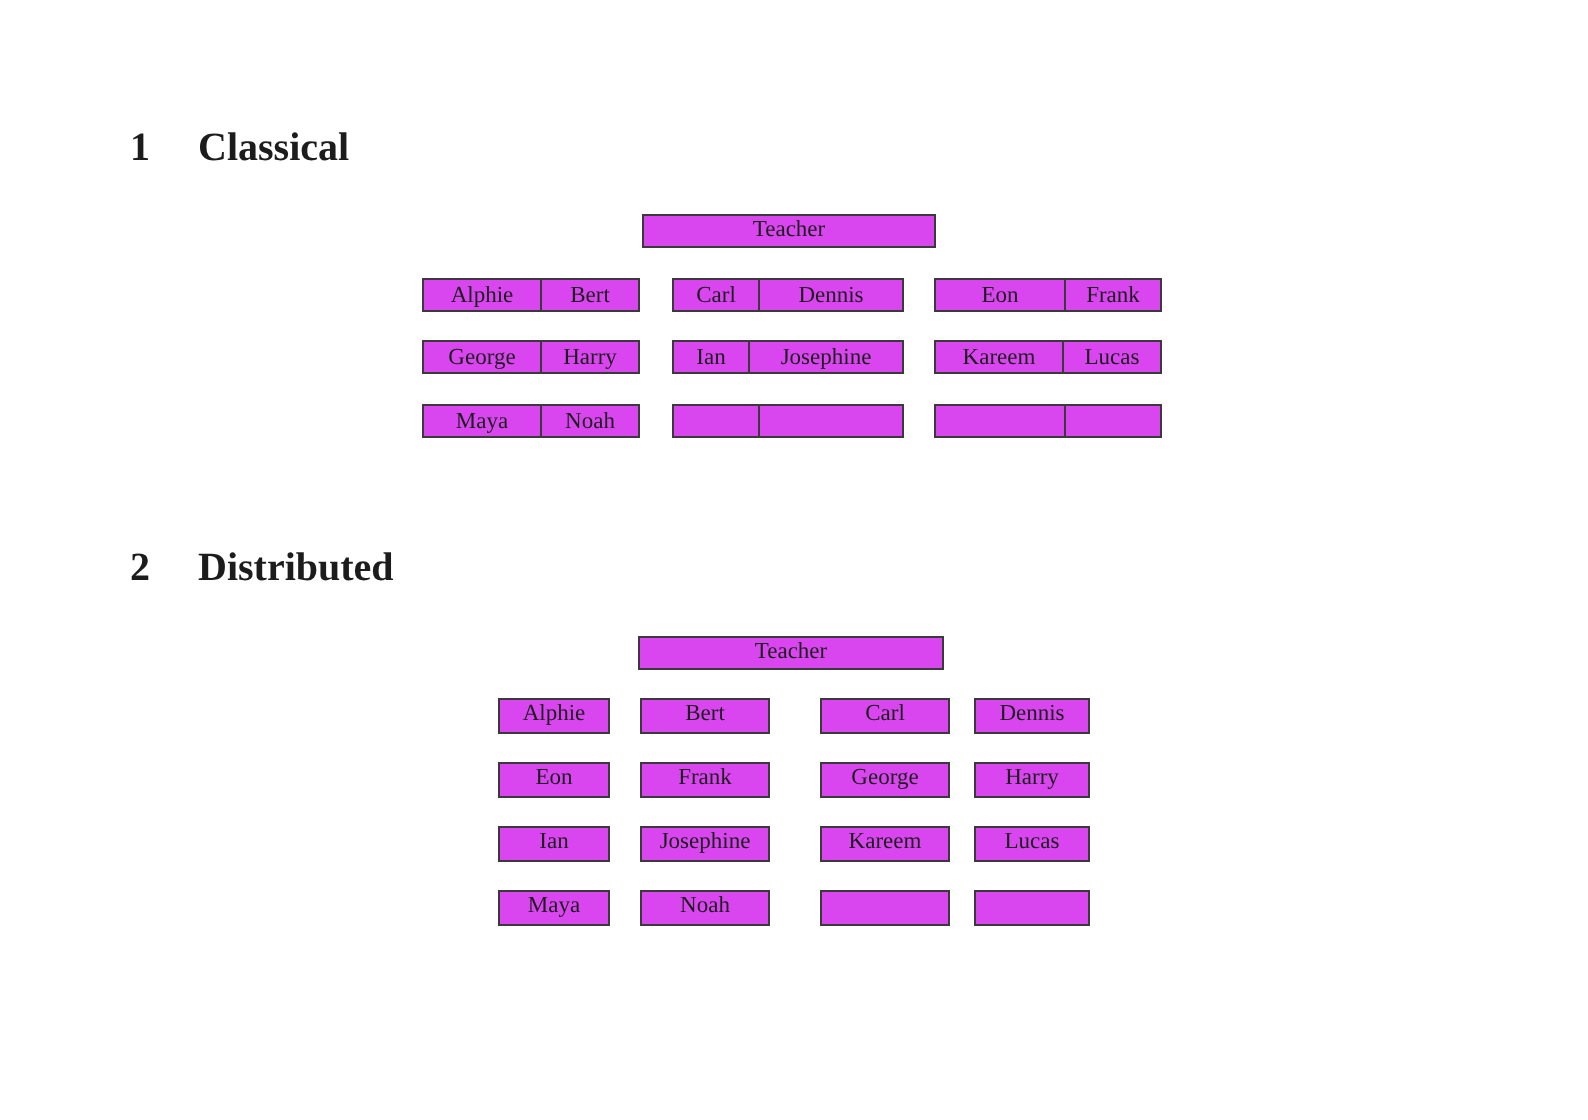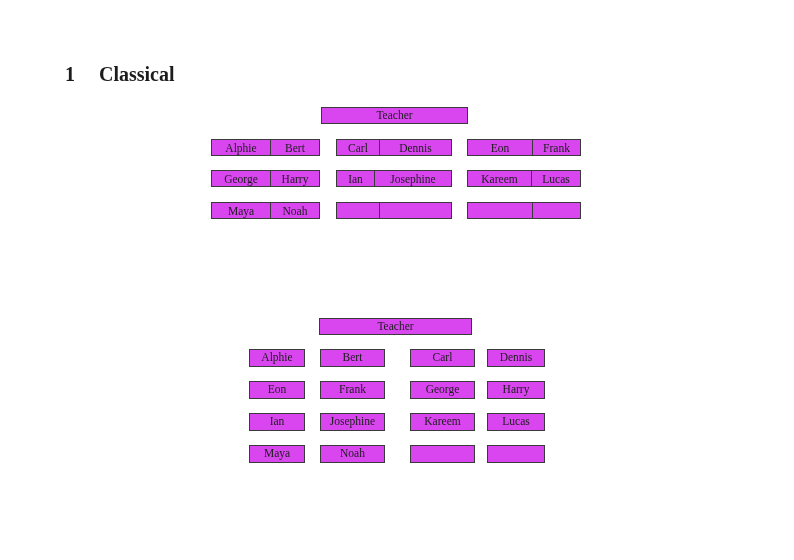--- a/index.html
+++ b/index.html
@@ -65,20 +65,23 @@
   </div>
   <div class="box desk" style="left:336px; top:202px; width:116px; height:17px;">
     <span class="cell" style="width:42px;"></span>
     <span class="cell right"></span>
   </div>
   <div class="box desk" style="left:467px; top:202px; width:114px; height:17px;">
     <span class="cell" style="width:64px;"></span>
     <span class="cell right"></span>
   </div>
 
+  <div class="heading" style="left:65px; top:274px;">
+    <span class="num">2</span><span>Distributed</span>
+  </div>
 
   <div class="box" style="left:319px; top:318px; width:153px; height:17px;">
     <span>Teacher</span>
   </div>
 
   <div class="box" style="left:249px; top:349px; width:56px; height:18px;">Alphie</div>
   <div class="box" style="left:320px; top:349px; width:65px; height:18px;">Bert</div>
   <div class="box" style="left:410px; top:349px; width:65px; height:18px;">Carl</div>
   <div class="box" style="left:487px; top:349px; width:58px; height:18px;">Dennis</div>
 

